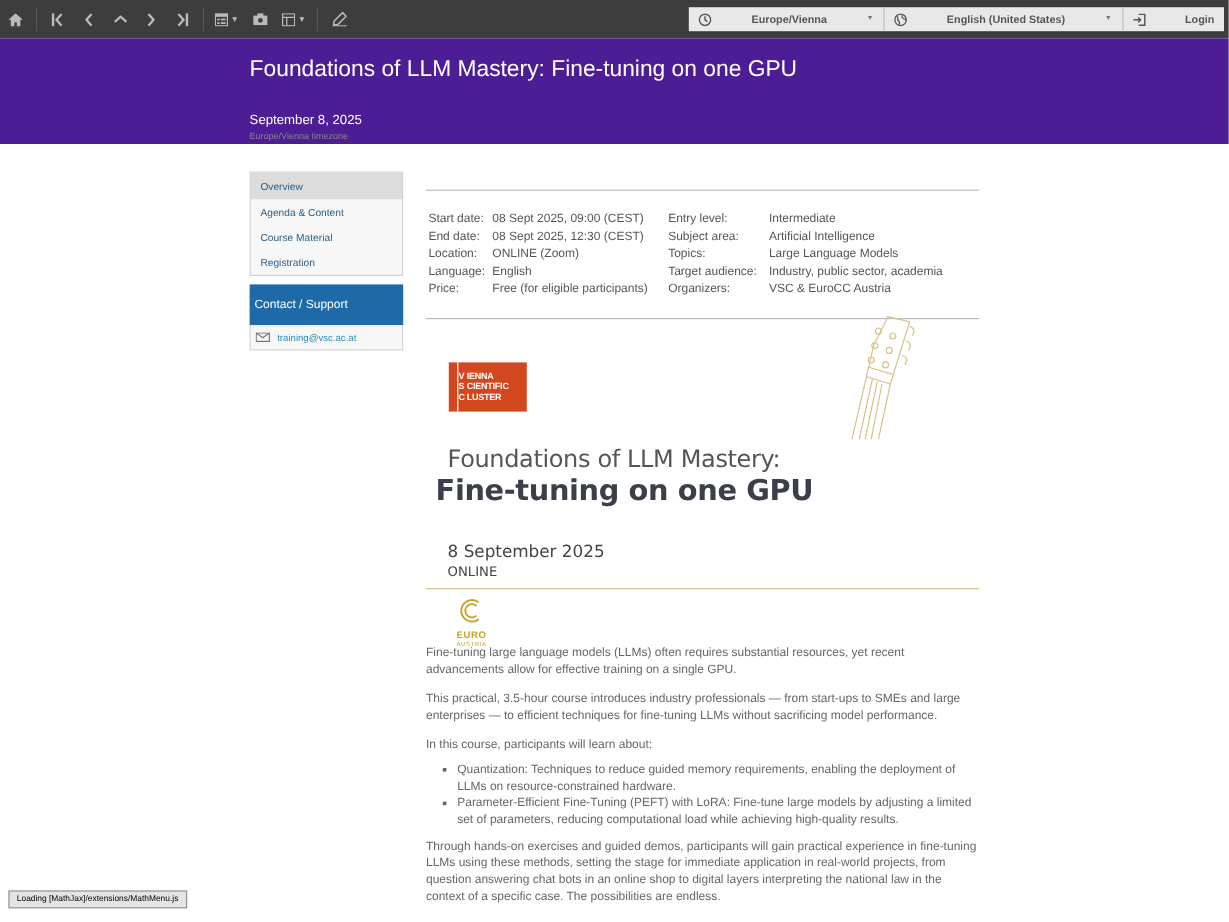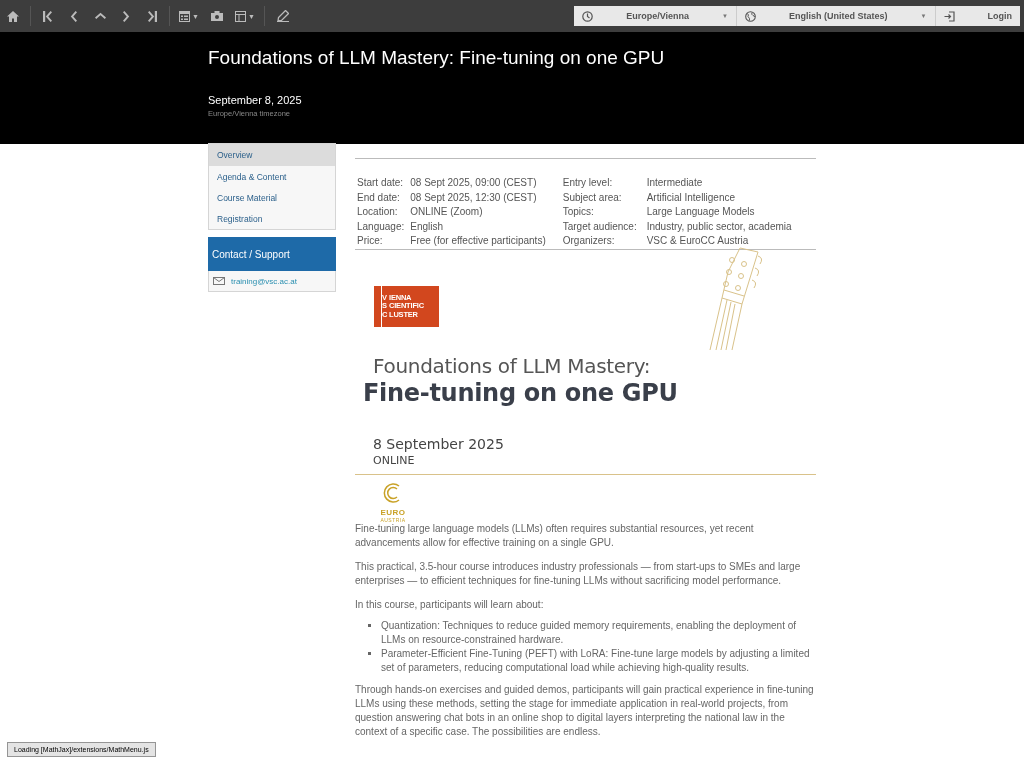--- a/index.html
+++ b/index.html
@@ -13,39 +13,39 @@
   .tb-sep { width: 1px; height: 20px; background: #555; margin: 0 4px; }
   .tb-caret { font-size: 7px; color: #bbb; margin-left: 2px; }
 
   .tb-right { position: absolute; right: 4px; top: 6px; height: 20px; display: flex; }
   .tb-rbtn { height: 20px; background: #e8e8e8; border-right: 1px solid #ccc; display: flex; align-items: center; padding: 0 8px; font-size: 9px; color: #555; font-weight: bold; cursor: pointer; gap: 28px; }
   .tb-rbtn:last-child { border-right: none; }
   .tb-rbtn svg { margin-right: 5px; }
   .tb-rbtn .caret { font-size: 6px; margin-left: 5px; color: #777; }
 
   
-  .header { position: absolute; left: 0; top: 32px; width: 1024px; height: 112px; background: #000000; }
+  .header { position: absolute; left: 0; top: 32px; width: 1024px; height: 88px; background: #4c1d95; }
   .header .title { position: absolute; left: 208px; top: 15px; font-size: 19px; color: #fff; font-weight: normal; }
   .header .date { position: absolute; left: 208px; top: 62px; font-size: 11px; color: #fff; }
   .header .tz { position: absolute; left: 208px; top: 77px; font-size: 7.5px; color: #888; }
 
   
   .sidebar { position: absolute; left: 208px; top: 143px; width: 128px; }
   .menu { border: 1px solid #d5d5d5; background: #f7f7f7; }
   .menu-item { height: 21px; display: flex; align-items: center; padding-left: 8px; font-size: 8.5px; color: #2a5f8a; cursor: pointer; }
   .menu-item.active { background: #dcdcdc; height: 22px; }
   .contact { margin-top: 7px; }
   .contact-head { height: 34px; background: #1e6aa8; color: #fff; font-size: 10px; display: flex; align-items: center; padding-left: 4px; }
   .contact-body { height: 21px; border: 1px solid #d5d5d5; border-top: none; background: #f7f7f7; display: flex; align-items: center; padding-left: 4px; }
   .contact-body a { font-size: 8px; color: #2a8fb0; text-decoration: none; margin-left: 6px; cursor: pointer; }
 
   
   .main { position: absolute; left: 355px; top: 158px; width: 461px; }
   .hr { height: 1px; background: #bbb; }
-  .info { display: flex; padding: 17px 0 0 2px; font-size: 10px; color: #555; line-height: 14.5px; }
+  .info { display: flex; padding: 17px 0 16px 2px; font-size: 10px; color: #555; line-height: 14.5px; }
   .info-col { display: grid; grid-template-columns: auto auto; column-gap: 6px; }
   .info-col.right { margin-left: 17px; column-gap: 10px; }
   .info-col .val { color: #555; }
 
   .banner { position: relative; width: 461px; height: 250px; margin-top: 0; }
   .vsc-logo { position: absolute; left: 19px; top: 36px; width: 65px; height: 41px; background: #d2471e; }
   .vsc-logo .bar { position: absolute; left: 12px; top: 0; width: 2px; height: 41px; background: #fff; }
   .vsc-logo .txt { position: absolute; left: 15px; top: 8px; font-size: 7.5px; line-height: 8.5px; color: #fff; font-weight: bold; font-family: "Liberation Sans", sans-serif; letter-spacing: -0.2px; }
   .vsc-logo .init { position: absolute; left: 8px; top: 8px; font-size: 7.5px; line-height: 8.5px; color: #fff; font-weight: bold; }
   .b-title1 { position: absolute; left: 18px; top: 104px; font-size: 20px; color: #555; font-family: "DejaVu Sans", sans-serif; font-weight: normal; letter-spacing: -0.3px; }
@@ -195,21 +195,21 @@
     <div class="info-col">
       <span>Start date:</span>
         <span class="val">08 Sept 2025, 09:00 (CEST)</span>
       <span>End date:</span>
         <span class="val">08 Sept 2025, 12:30 (CEST)</span>
       <span>Location:</span>
         <span class="val">ONLINE (Zoom)</span>
       <span>Language:</span>
         <span class="val">English</span>
       <span>Price:</span>
-        <span class="val">Free (for effective participants)</span>
+        <span class="val">Free (for eligible participants)</span>
     </div>
     <div class="info-col right">
       <span>Entry level:</span>
         <span class="val">Intermediate</span>
       <span>Subject area:</span>
         <span class="val">Artificial Intelligence</span>
       <span>Topics:</span>
         <span class="val">Large Language Models</span>
       <span>Target audience:</span>
         <span class="val">Industry, public sector, academia</span>

